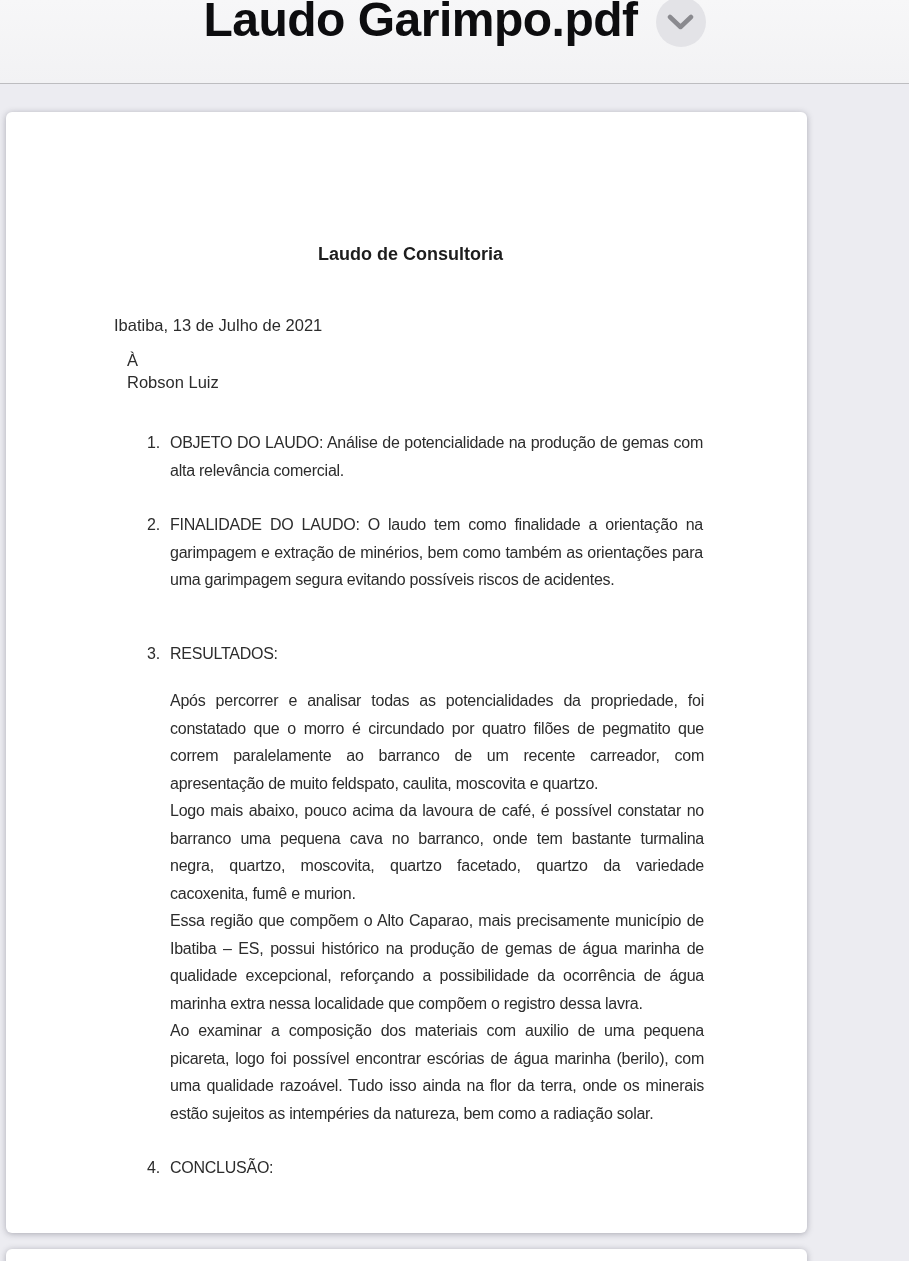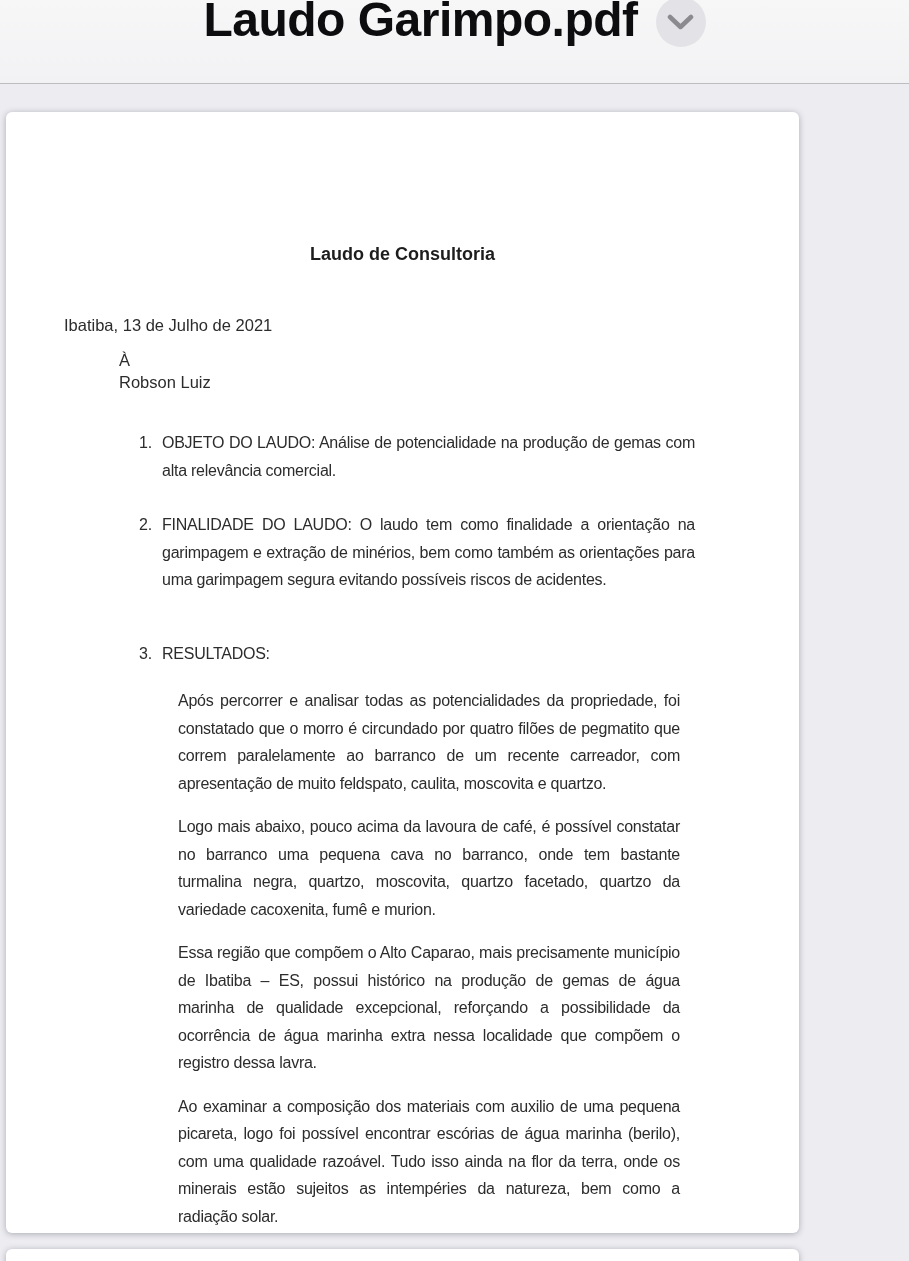--- a/index.html
+++ b/index.html
@@ -59,20 +59,21 @@
     bottom: 0;
     background: #ececf1;
   }
   .page {
     position: absolute;
     left: 6px;
     width: 793px;
     background: #ffffff;
     border-radius: 6px;
     box-shadow: 0 1px 6px rgba(50, 50, 65, 0.35);
+    padding-left: 8px;
   }
   .page-1 {
     top: 28px;
     height: 1121px;
     overflow: hidden;
   }
   .page-2 {
     top: 1165px;
     height: 130px;
   }
@@ -82,21 +83,21 @@
 
   .doc-heading {
     margin: 132px 0 0 0;
     text-align: center;
     font-size: 18px;
     line-height: 20px;
     font-weight: bold;
     color: #1d1d1d;
   }
   .date-line {
-    margin: 50px 0 0 58px;
+    margin: 50px 0 0 100px;
     font-size: 16.5px;
     line-height: 22px;
   }
   .addressee {
     margin: 13px 0 0 113px;
     font-size: 16.5px;
     line-height: 22px;
   }
   .list-item {
     display: flex;
@@ -120,21 +121,21 @@
   .mt-item4 { margin-top: 27px; }
 
   .paragraphs {
     margin: 20px 0 0 156px;
     width: 534px;
     font-size: 16px;
     line-height: 27.5px;
     letter-spacing: -0.25px;
     text-align: justify;
   }
-  .paragraphs p { margin: 16px; }
+  .paragraphs p { margin: 0; }
 </style>
 </head>
 <body>
 
 <header class="titlebar">
   <div class="titlebar-inner">
     <span class="doc-title">Laudo Garimpo.pdf</span>
     <button class="chev-btn">
       <span style="display:flex;">
         <svg width="27" height="17" viewBox="0 0 27 17">

